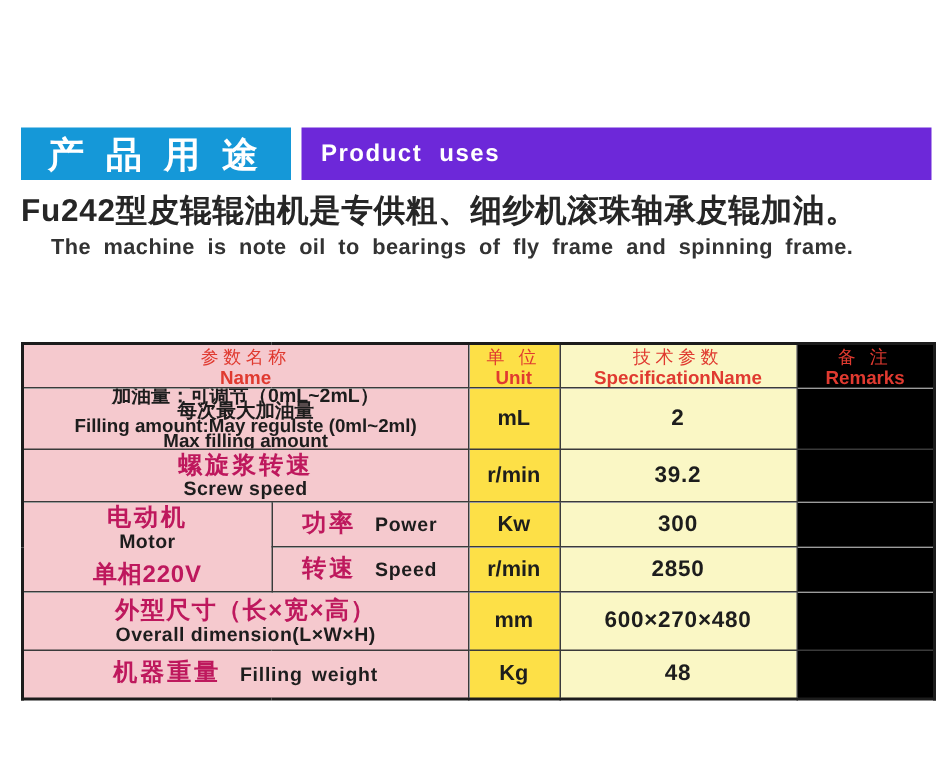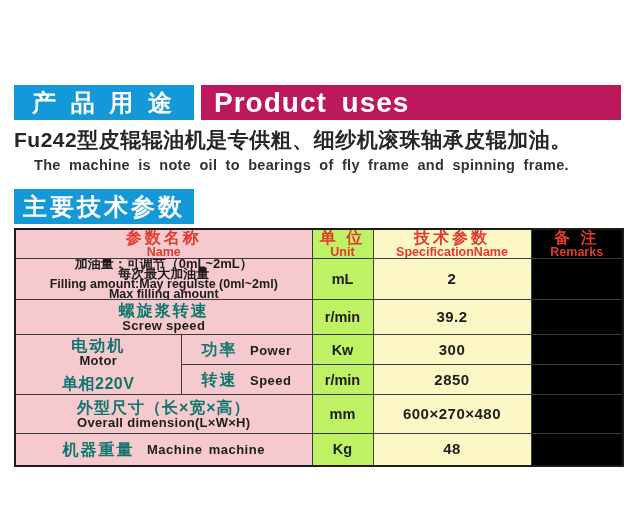--- a/index.html
+++ b/index.html
@@ -21,25 +21,25 @@
     background: #1598d8;
     color: #ffffff; font-weight: bold;
     display: flex; align-items: center; justify-content: center;
     font-size: 24px; white-space: nowrap; overflow: hidden;
   }
   .bar1 .zh-seg { letter-spacing: 4px; }
   .bar2 .zh-seg { letter-spacing: 3px; }
   .bar .gap { width: 7px; flex: 0 0 7px; background: #ffffff; }
   .bar .en-seg {
     flex: 1 1 auto;
-    background: #be185d;
+    background: #6d28d9;
     color: #ffffff; font-weight: bold;
     display: flex; align-items: center;
     padding-left: 13px;
-    font-size: 28px; letter-spacing: 1px; word-spacing: 6px;
+    font-size: 16px; letter-spacing: 1px; word-spacing: 6px;
     white-space: nowrap; overflow: hidden;
   }
 
   
   .intro-zh {
     position: absolute; left: 14px; top: 126px; width: 606px;
     font-size: 21px; font-weight: bold; color: #262626;
     letter-spacing: 0.5px; white-space: nowrap;
   }
   .intro-en {
@@ -54,28 +54,28 @@
     width: 608px; height: 235px;
     border-collapse: collapse; table-layout: fixed;
     border: 2px solid #1c1c1c;
   }
   table.spec td, table.spec th {
     border: 1.5px solid #3a3a3a;
     text-align: center; vertical-align: middle;
     padding: 0; overflow: hidden;
   }
   .bg-pink   { background: #f5c9ce; }
-  .bg-blue   { background: #bef264; }
+  .bg-blue   { background: #fde047; }
   .bg-yellow { background: #faf7c5; }
   .bg-green  { background: #000000; }
 
-  .hdr-zh { display: block; color: #e03a30; font-weight: bold; font-size: 16px; letter-spacing: 3px; line-height: 16px; }
+  .hdr-zh { display: block; color: #e03a30; font-weight: normal; font-size: 12px; letter-spacing: 3px; line-height: 16px; }
   .hdr-en { display: block; color: #e03a30; font-weight: bold; font-size: 12.5px; line-height: 12px; }
 
-  .cell-zh { display: block; color: #0f766e; font-weight: bold; font-size: 16px; letter-spacing: 2px; line-height: 17px; }
+  .cell-zh { display: block; color: #be185d; font-weight: bold; font-size: 16px; letter-spacing: 2px; line-height: 17px; }
   .cell-en { display: block; color: #1d1d1d; font-weight: bold; font-size: 13px; letter-spacing: 0.3px; line-height: 13px; }
   .inline-pair .cell-zh, .inline-pair .cell-en { display: inline; vertical-align: middle; }
   .inline-pair .cell-en { margin-left: 8px; letter-spacing: 0.5px; word-spacing: 2px; }
 
   .tight-line { display: block; color: #1d1d1d; font-weight: bold; font-size: 13px; line-height: 10px; letter-spacing: 0; white-space: nowrap; }
   .tight-line.en { font-size: 12.5px; }
 
   .unit-text  { color: #1d1d1d; font-weight: bold; font-size: 14.5px; }
   .value-text { color: #1d1d1d; font-weight: bold; font-size: 15px; letter-spacing: 0.5px; }
 
@@ -89,21 +89,20 @@
   <div class="bar bar1">
     <div class="zh-seg">产 品 用 途</div>
     <div class="gap"></div>
     <div class="en-seg">Product uses</div>
   </div>
 
   <div class="intro-zh">Fu242型皮辊辊油机是专供粗、细纱机滚珠轴承皮辊加油。</div>
   <div class="intro-en">The machine is note oil to bearings of fly frame and spinning frame.</div>
 
   <div class="bar bar2">
-    <div class="zh-seg">主要技术参数</div>
     <div class="gap"></div>
   </div>
 
   <table class="spec">
     <colgroup>
       <col style="width:166px">
         <col style="width:131px">
         <col style="width:61px">
         <col style="width:158px">
         <col style="width:92px">
@@ -182,21 +181,21 @@
         <span class="cell-en">Overall dimension(L×W×H)</span>
       </td>
       <td class="bg-blue"><span class="unit-text">mm</span></td>
       <td class="bg-yellow"><span class="value-text">600×270×480</span></td>
       <td class="bg-green"></td>
     </tr>
 
     <tr style="height:32px;">
       <td class="bg-pink inline-pair" colspan="2">
         <span class="cell-zh">机器重量</span>
-        <span class="cell-en">Machine machine</span>
+        <span class="cell-en">Filling weight</span>
       </td>
       <td class="bg-blue"><span class="unit-text">Kg</span></td>
       <td class="bg-yellow"><span class="value-text">48</span></td>
       <td class="bg-green"></td>
     </tr>
   </tbody>
     </table>
 
 </div>
 

